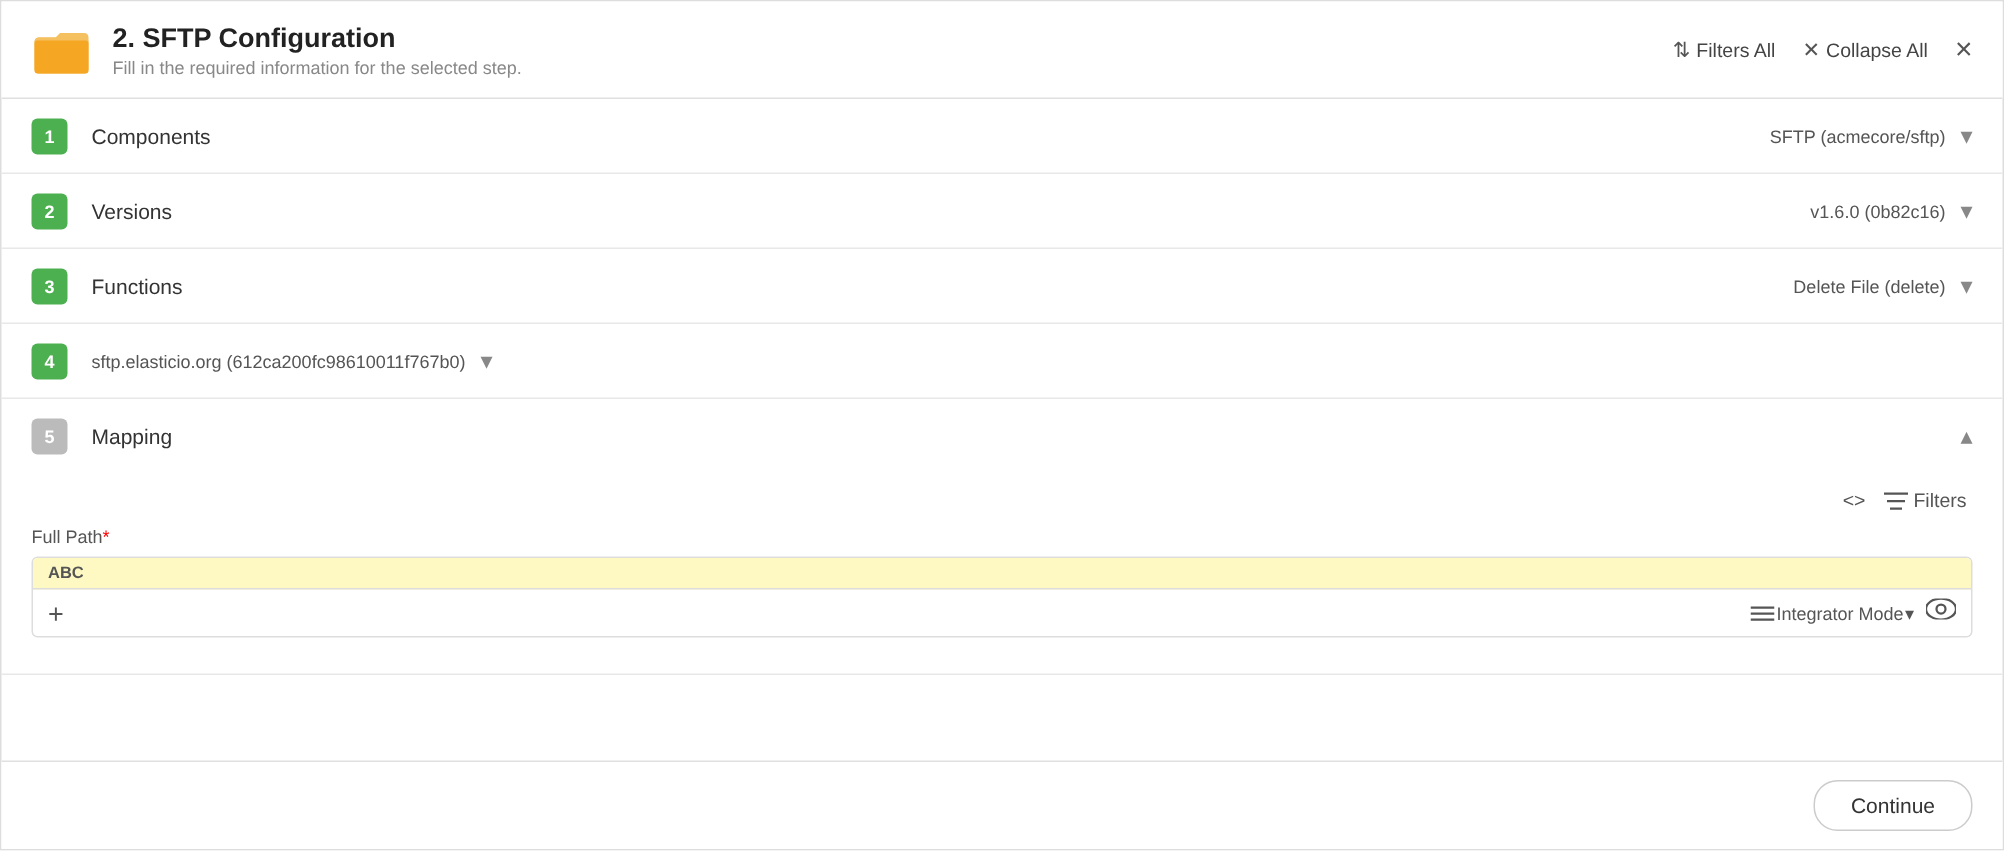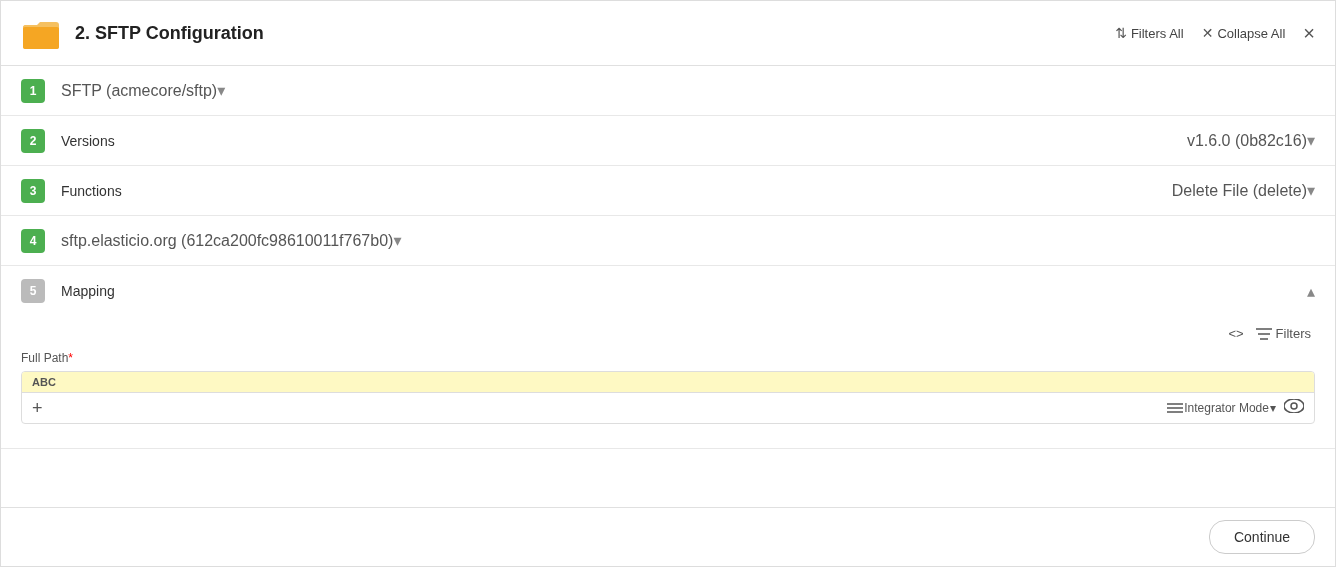--- a/index.html
+++ b/index.html
@@ -102,22 +102,23 @@
       flex-shrink: 0;
     }
     .step-number.active { background: #4caf50; }
     .step-number.inactive { background: #bbb; }
     .step-label {
       flex: 1;
       font-size: 14px;
       color: #333;
     }
     .step-value {
-      font-size: 16px;
-      color: #555;
+      font-size: 12px;
+      color: #555;
+      margin-right: 10px;
     }
     .step-chevron {
       font-size: 16px;
       color: #888;
     }
     
     .mapping-section {
       border-bottom: 1px solid #e8e8e8;
     }
     .mapping-header {
@@ -241,39 +242,41 @@
 
     <div class="panel-header-icon">
       <svg width="40" height="40" viewBox="0 0 40 40" fill="none" xmlns="http://www.w3.org/2000/svg">
         <rect x="2" y="12" width="36" height="24" rx="3" fill="#f5a623" opacity="0.85"></rect>
         <path d="M2 15 Q2 12 5 12 L16 12 L19 9 L35 9 Q38 9 38 12 L38 15 Z" fill="#f5c060"></path>
         <rect x="2" y="14" width="36" height="22" rx="2" fill="#f5a623"></rect>
       </svg>
     </div>
     <div class="panel-header-text">
       <div class="panel-header-title">2. SFTP Configuration</div>
+      <div class="panel-header-subtitle">Fill in the required information for the selected step.</div>
     </div>
     <div class="panel-header-actions">
       <button class="header-action-btn">
         <span class="expand-icon">⇅</span>
         <span>Filters All</span>
       </button>
       <button class="header-action-btn">
         <span class="expand-icon">✕</span>
         <span>Collapse All</span>
       </button>
       <button class="close-btn">×</button>
     </div>
   </div>
 
   <div class="steps-container">
 
     <div id="steps-list">
         <div class="step-row">
       <div class="step-number active">1</div>
+      <div class="step-label">Components</div>
       <span class="step-value">SFTP (acmecore/sftp)</span>
       <span class="step-chevron">▾</span>
     </div>
         <div class="step-row">
       <div class="step-number active">2</div>
       <div class="step-label">Versions</div>
       <span class="step-value">v1.6.0 (0b82c16)</span>
       <span class="step-chevron">▾</span>
     </div>
         <div class="step-row">

